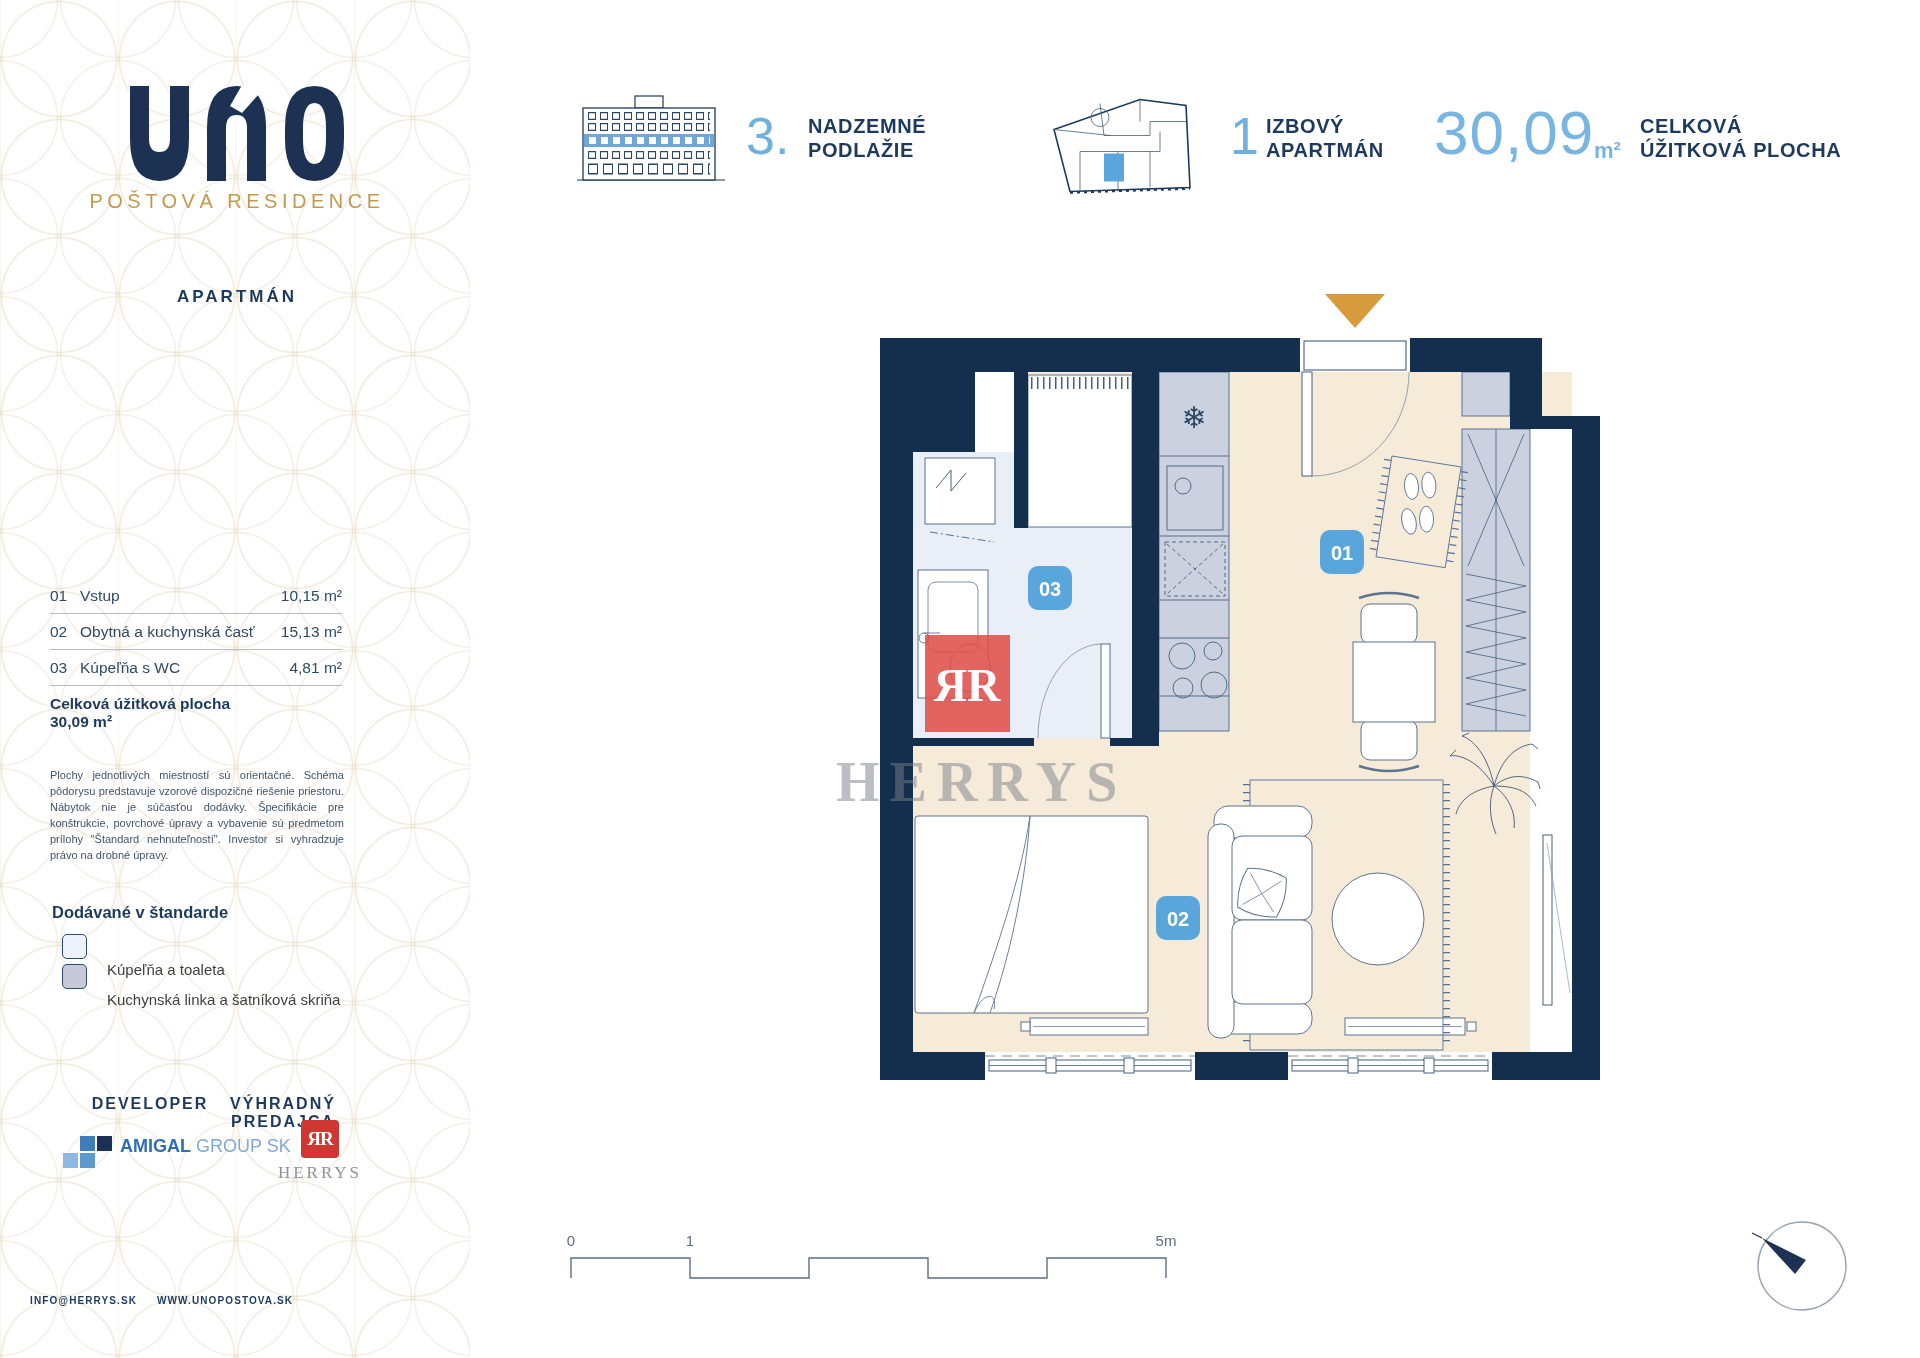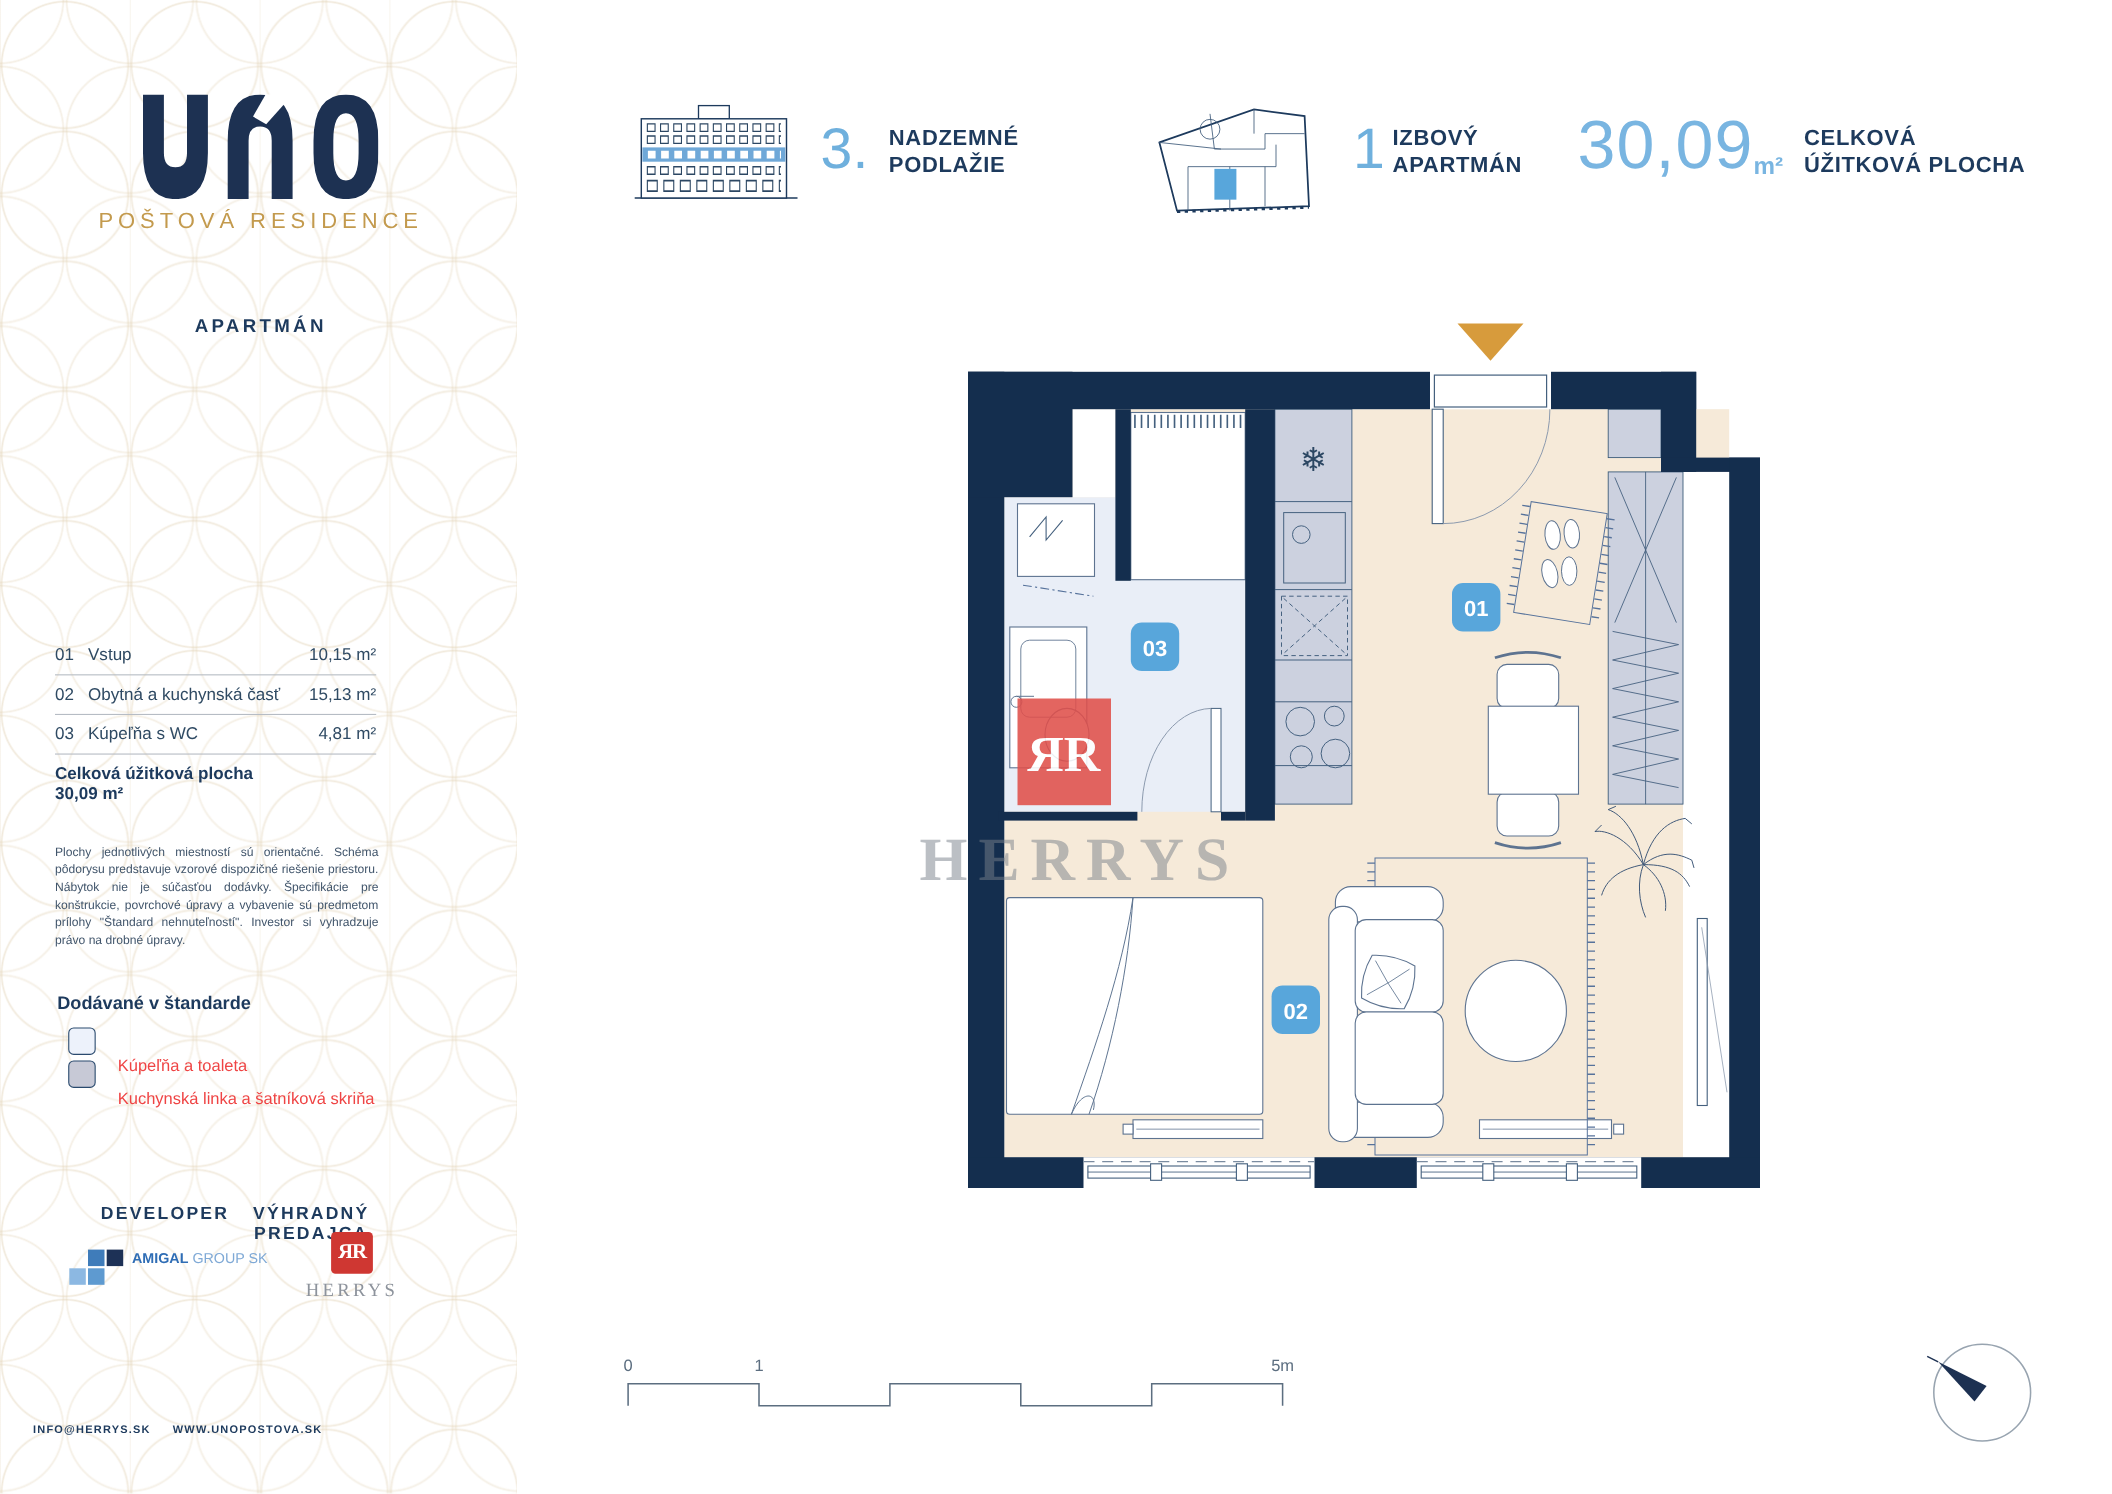--- a/index.html
+++ b/index.html
@@ -22,24 +22,24 @@
   .rooms{width:292px;font-size:15.5px;color:#2f4a63;}
   .room-row{display:flex;align-items:baseline;padding:9px 0 8px 0;border-bottom:1px solid #b6bcc4;}
   .room-row.total{border-bottom:none;font-weight:700;color:#1d3a5d;flex-direction:column;}
   .room-code{width:30px;}
   .room-name{flex:1;}
   .room-area{text-align:right;white-space:nowrap;}
   .disclaimer{width:294px;font-size:11px;line-height:1.45;text-align:justify;color:#41556b;}
   .legend-title{font-size:16.5px;font-weight:700;color:#1d3a5d;}
   .legend-item{display:flex;align-items:center;height:26px;}
   .legend-swatch{width:25px;height:25px;border:1.4px solid #2a4a6e;border-radius:5px;box-sizing:border-box;}
-  .legend-label{margin-left:20px;font-size:15px;color:#ef4444;margin-top:47px;}
+  .legend-label{margin-left:20px;font-size:15px;color:#404040;margin-top:47px;}
   .partner-label{font-size:16px;font-weight:700;letter-spacing:2px;color:#1d3a5d;text-align:center;}
   .sq{position:absolute;width:15px;height:15px;}
-  .amigal-text{font-size:13px;white-space:nowrap;}
+  .amigal-text{font-size:18px;white-space:nowrap;}
   .amigal-bold{font-weight:700;color:#2f6db5;}
   .amigal-light{font-weight:400;color:#7fa9d6;}
   .herrys-mark{width:38px;height:38px;border-radius:4px;background:#cf3732;color:#fff;
     font-family:"Liberation Serif",serif;font-weight:700;font-size:19px;display:flex;align-items:center;justify-content:center;letter-spacing:-1px;}
   .herrys-name{width:130px;text-align:center;font-family:"Liberation Serif",serif;font-size:17px;letter-spacing:3px;color:#8d939c;}
   .phone{width:340px;text-align:center;font-size:35px;font-weight:700;color:#c18f3e;letter-spacing:.5px;}
   .links{width:340px;display:flex;justify-content:flex-start;gap:20px;font-size:10px;font-weight:700;letter-spacing:1.1px;color:#1d3a5d;margin-top:19px;}
   .watermark{font-family:"Liberation Serif",serif;font-weight:700;font-size:56px;letter-spacing:10px;color:rgba(120,128,138,.5);}
 </style>
 </head>

